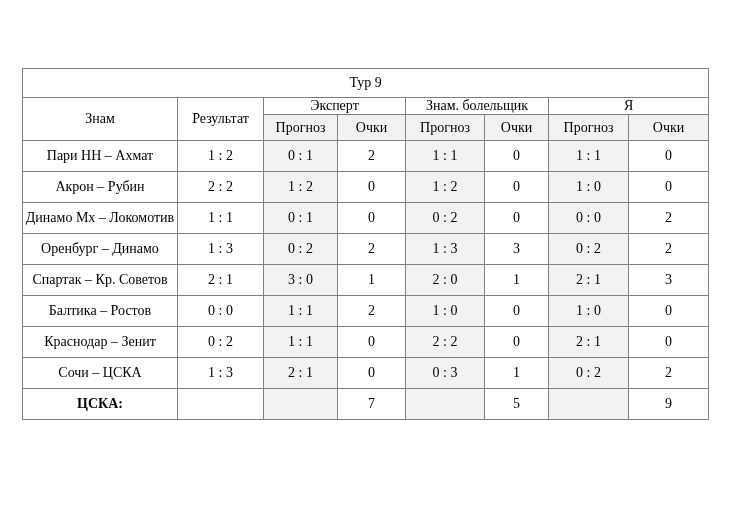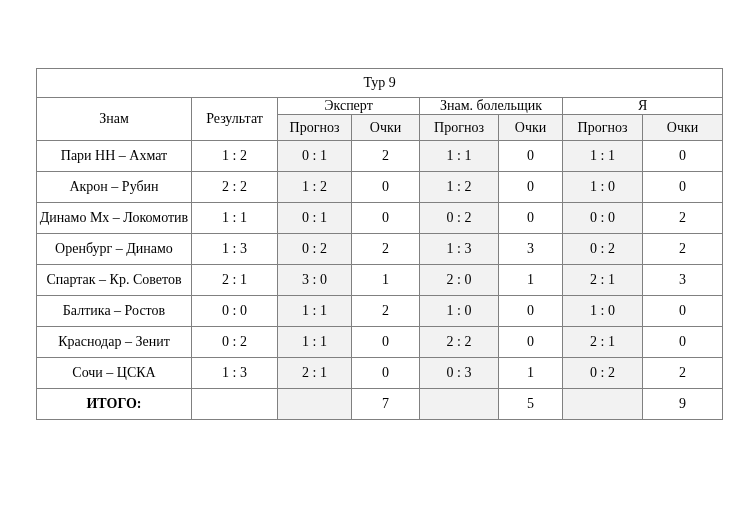--- a/index.html
+++ b/index.html
@@ -9,21 +9,21 @@
   body {
     width: 730px;
     height: 516px;
     background: #ffffff;
     font-family: "Liberation Serif", serif;
     color: #000000;
     overflow: hidden;
   }
   .sheet {
     position: absolute;
-    left: 36px;
+    left: 22px;
     top: 68px;
     width: 686px;
   }
   table.pred {
     border-collapse: collapse;
     width: 686px;
     table-layout: fixed;
     background: #ffffff;
   }
   table.pred td, table.pred th {
@@ -198,21 +198,21 @@
         <td class="num">1 : 3</td>
         <td class="num shade">2 : 1</td>
         <td class="num">0</td>
         <td class="num shade">0 : 3</td>
         <td class="num">1</td>
         <td class="num shade">0 : 2</td>
         <td class="num">2</td>
       </tr>
 
       <tr class="totals">
-        <td class="match-col">ИТОГО:</td>
+        <td class="match-col">ЦСКА:</td>
         <td class="num"></td>
         <td class="num shade"></td>
         <td class="total-num">7</td>
         <td class="num shade"></td>
         <td class="total-num">5</td>
         <td class="num shade"></td>
         <td class="total-num">9</td>
       </tr>
     </tbody>
   </table>

